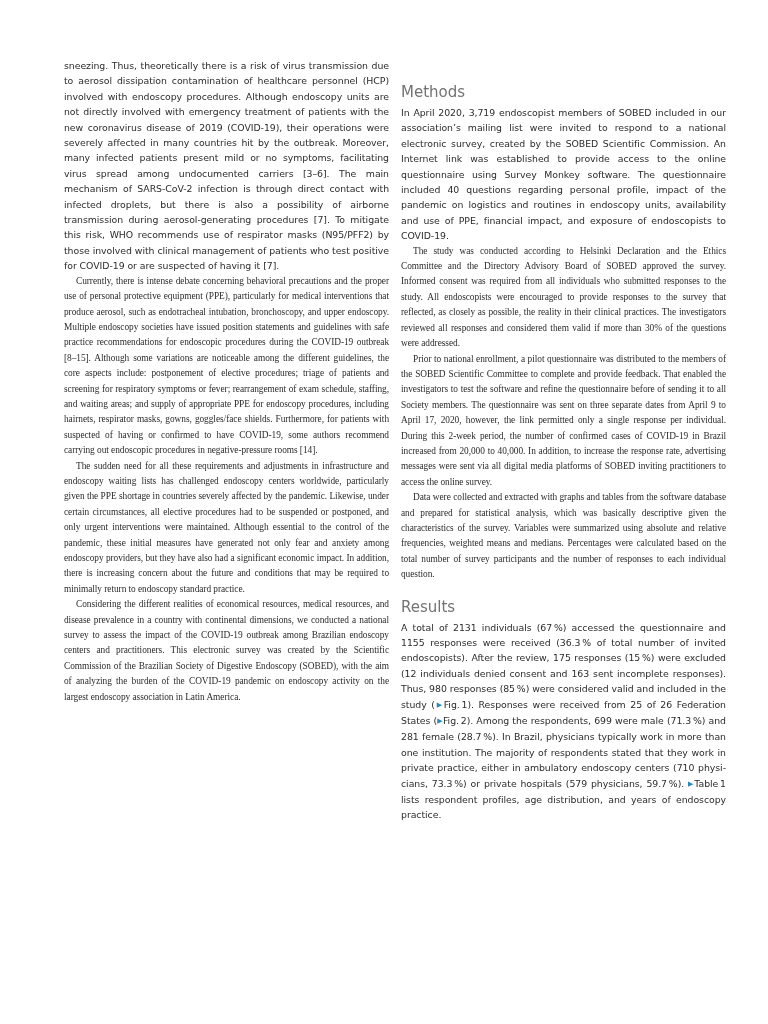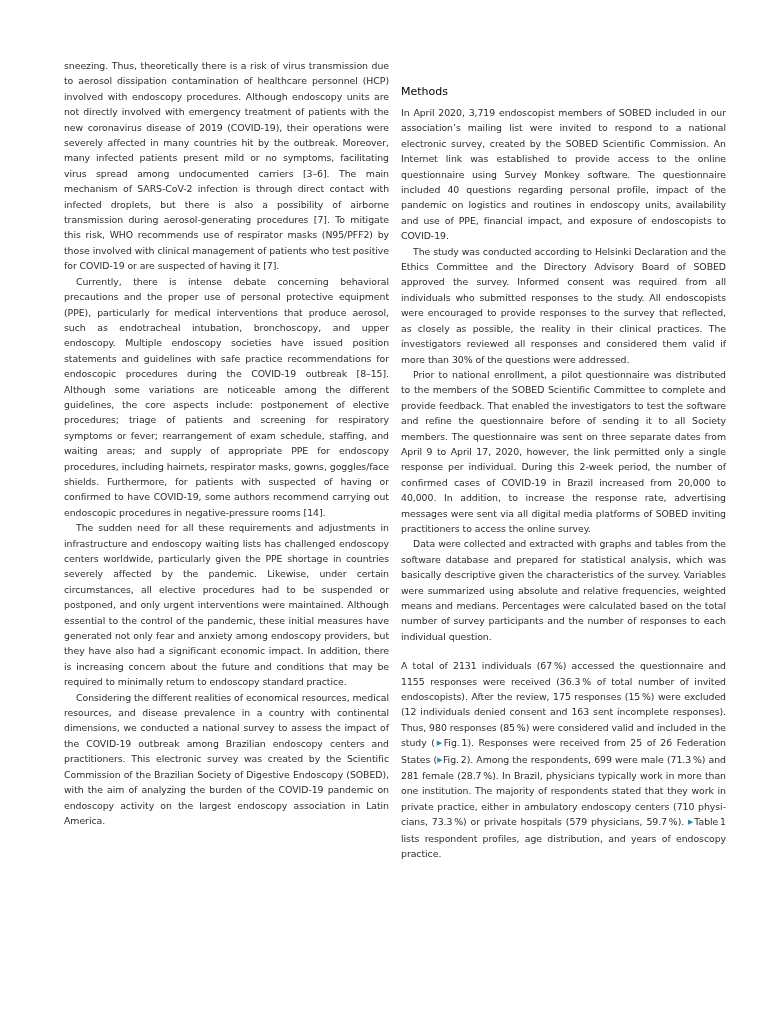--- a/index.html
+++ b/index.html
@@ -2,22 +2,22 @@
 <html><head>
   <meta charset="utf-8">
   <style>
     html, body { margin: 0; padding: 0; background: #ffffff; }
     body { width: 768px; height: 1024px; position: relative; overflow: hidden; font-family: "DejaVu Sans", sans-serif; color: #2b2b2b; }
     .page { position: absolute; left: 0; top: 0; width: 768px; height: 1024px; padding-left: 20px; }
     .col { position: absolute; top: 58px; width: 325px; }
     .col.left { left: 64px; }
     .col.right { left: 401px; top: 82px; }
     p.para { margin: 0; font-size: 9.35px; line-height: 15.4px; text-align: justify; hyphens: manual; letter-spacing: -0.05px; }
-    p.para.indent { text-indent: 12px; }
-    h2.section { margin: 0 0 3px 0; font-weight: normal; color: #000000; font-size: 11px; line-height: 20px; }
+    p.para.indent { text-indent: 12px; font-family: Liberation Serif, serif; }
+    h2.section { margin: 0 0 3px 0; font-weight: normal; color: #737373; font-size: 15px; line-height: 20px; }
     .spacer { height: 14px; }
     .ref-arrow { color: #2a8ab8; font-size: 7px; vertical-align: 1px; }
     .ref-bold { font-weight: normal; }
     .footer { position: absolute; left: 37px; right: 45px; top: 979px; height: 20px; }
     .footer-citation { position: absolute; left: 0; top: 4px; font-size: 6.2px; color: #555; font-family: "Liberation Sans", sans-serif; letter-spacing: 0.1px; }
     .footer-page { position: absolute; right: 0; top: 0; font-size: 11px; color: #222; font-family: "Liberation Sans", sans-serif; }
   </style>
 </head>
 <body>
 
@@ -32,17 +32,18 @@
 
   <div class="col right">
     <h2 class="section">Methods</h2>
     <p class="para">In April 2020, 3,719 endoscopist members of SOBED included in our association’s mailing list were invited to respond to a na­tional electronic survey, created by the SOBED Scientific Com­mission. An Internet link was established to provide access to the online questionnaire using Survey Monkey software. The questionnaire included 40 questions regarding personal profile, impact of the pandemic on logistics and routines in endoscopy units, availability and use of PPE, financial impact, and exposure of endoscopists to COVID-19.</p>
     <p class="para indent">The study was conducted according to Helsinki Declaration and the Ethics Committee and the Directory Advisory Board of SOBED approved the survey. Informed consent was required from all individuals who submitted responses to the study. All endoscopists were encouraged to provide responses to the sur­vey that reflected, as closely as possible, the reality in their clin­ical practices. The investigators reviewed all responses and con­sidered them valid if more than 30% of the questions were ad­dressed.</p>
     <p class="para indent">Prior to national enrollment, a pilot questionnaire was dis­tributed to the members of the SOBED Scientific Committee to complete and provide feedback. That enabled the investiga­tors to test the software and refine the questionnaire before of sending it to all Society members. The questionnaire was sent on three separate dates from April 9 to April 17, 2020, however, the link permitted only a single response per individual. During this 2-week period, the number of confirmed cases of COVID-19 in Brazil increased from 20,000 to 40,000. In addition, to in­crease the response rate, advertising messages were sent via all digital media platforms of SOBED inviting practitioners to ac­cess the online survey.</p>
     <p class="para indent">Data were collected and extracted with graphs and tables from the software database and prepared for statistical analy­sis, which was basically descriptive given the characteristics of the survey. Variables were summarized using absolute and rela­tive frequencies, weighted means and medians. Percentages were calculated based on the total number of survey partici­pants and the number of responses to each individual question.</p>
 
     <div class="spacer"></div>
 
+    <h2 class="section">Results</h2>
     <p class="para"><span>A total of 2131 individuals (67 %) accessed the questionnaire and 1155 responses were received (36.3 % of total number of invited endoscopists). After the review, 175 responses (15 %) were excluded (12 individuals denied consent and 163 sent in­complete responses). Thus, 980 responses (85 %) were consid­ered valid and included in the study (</span><span class="ref-arrow">▶</span><span class="ref-bold">Fig. 1</span><span>). Responses were received from 25 of 26 Federation States (</span><span class="ref-arrow">▶</span><span class="ref-bold">Fig. 2</span><span>). Among the respondents, 699 were male (71.3 %) and 281 female (28.7 %). In Brazil, physicians typically work in more than one institution. The majority of respondents stated that they work in private practice, either in ambulatory endoscopy centers (710 physi­cians, 73.3 %) or private hospitals (579 physicians, 59.7 %). </span><span class="ref-arrow">▶</span><span class="ref-bold">Ta­ble 1</span><span> lists respondent profiles, age distribution, and years of endoscopy practice.</span></p>
   </div>
 
 
 </div>
 
 </body></html>

